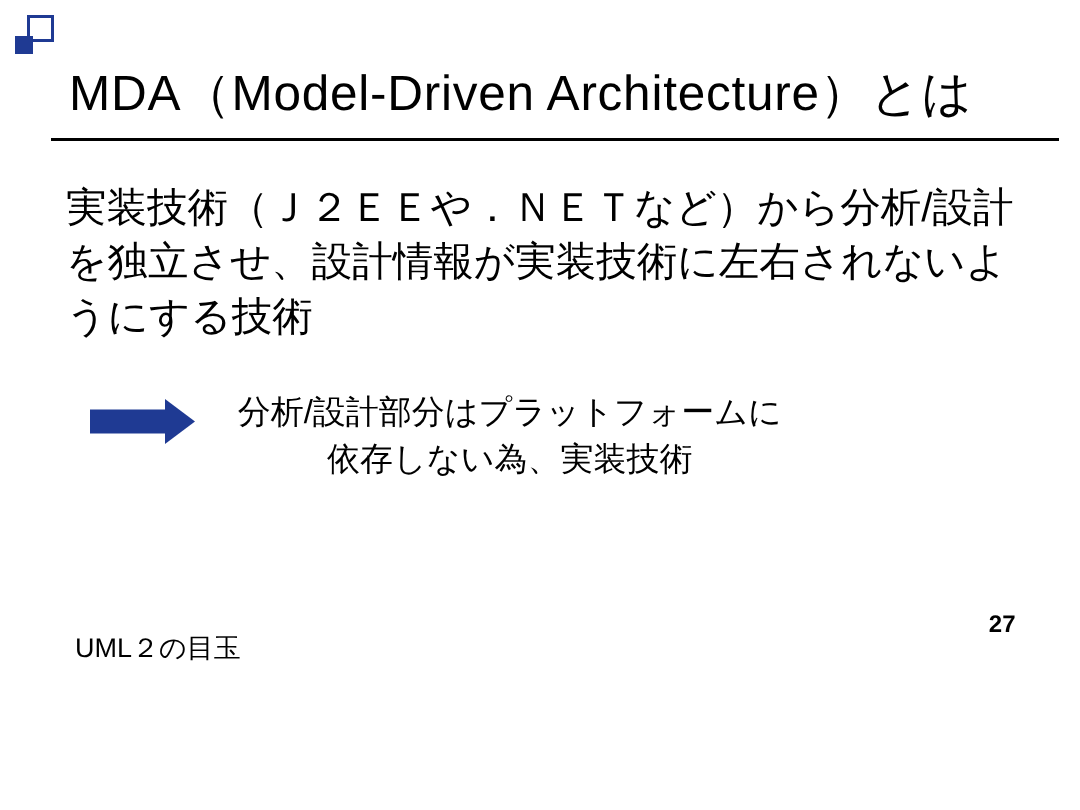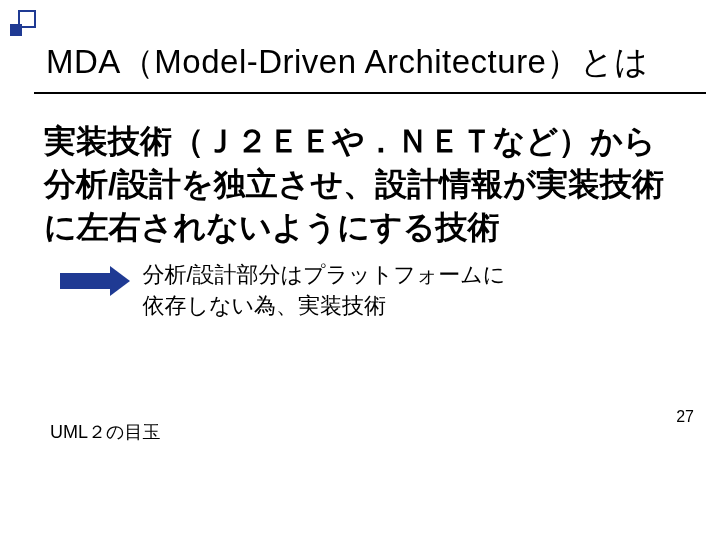--- a/index.html
+++ b/index.html
@@ -58,23 +58,22 @@
     font-size: 33px;
     font-weight: normal;
     letter-spacing: 0.5px;
     white-space: nowrap;
   }
   .body-text {
     position: absolute;
     top: 120px;
     left: 44px;
     right: 40px;
-    font-size: 32px;
+    font-size: 27px;
     line-height: 1.35;
-    font-weight: bold;
   }
   .arrow-block {
     position: absolute;
     top: 260px;
     left: 60px;
     right: 40px;
   }
   .arrow {
     display: inline-block;
     vertical-align: top;
@@ -99,34 +98,35 @@
     height: 0;
     border-top: 15px solid transparent;
     border-bottom: 15px solid transparent;
     border-left: 20px solid #1f3a93;
   }
   .arrow-text {
     display: inline-block;
     vertical-align: top;
     font-size: 22px;
     line-height: 1.4;
-    margin-left: 8px;
+    margin-left: 24px;
+    text-align: center;
   }
   .footer-text {
     position: absolute;
     top: 420px;
     left: 50px;
     font-size: 18px;
   }
   .page-num {
     position: absolute;
     bottom: 18px;
-    right: 26px;
+    right: 43px;
     font-size: 16px;
-    font-weight: normal;
+    font-weight: bold;
     font-family: Arial, sans-serif;
   }
 </style>
 </head>
 <body>
 
 <div class="slide">
 
   <div class="corner-deco">
     <div class="sq big"></div>

